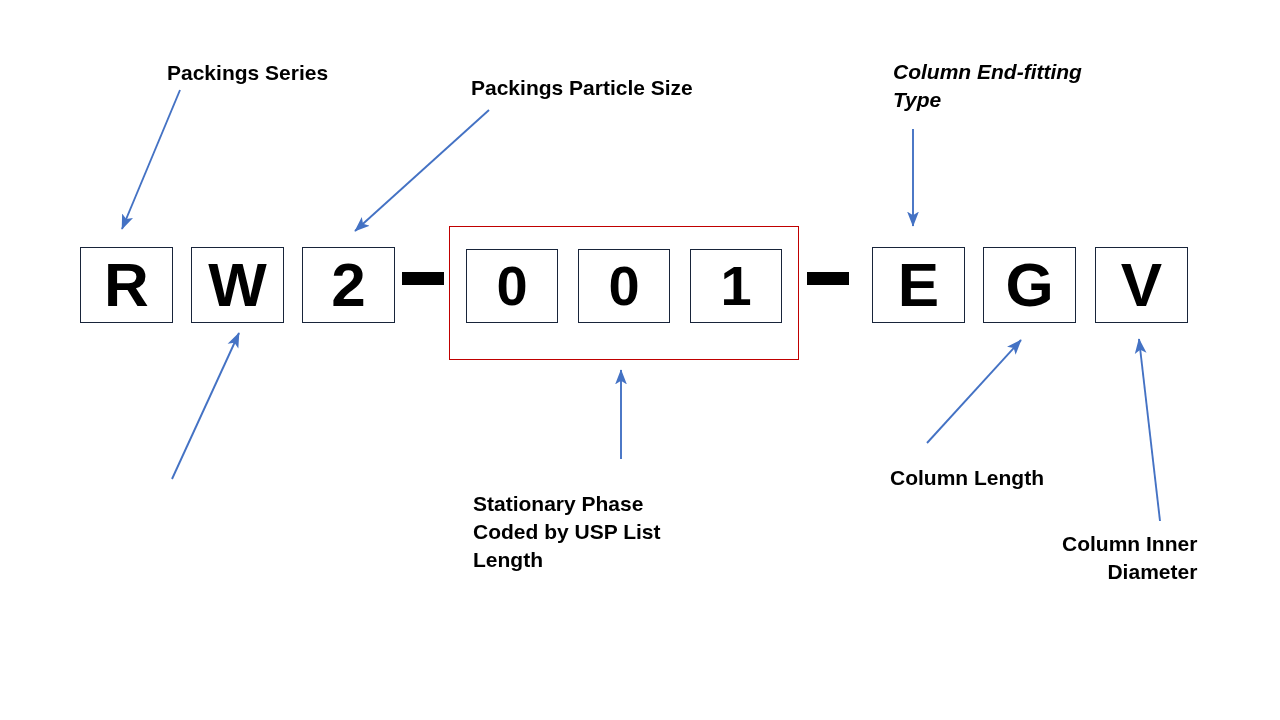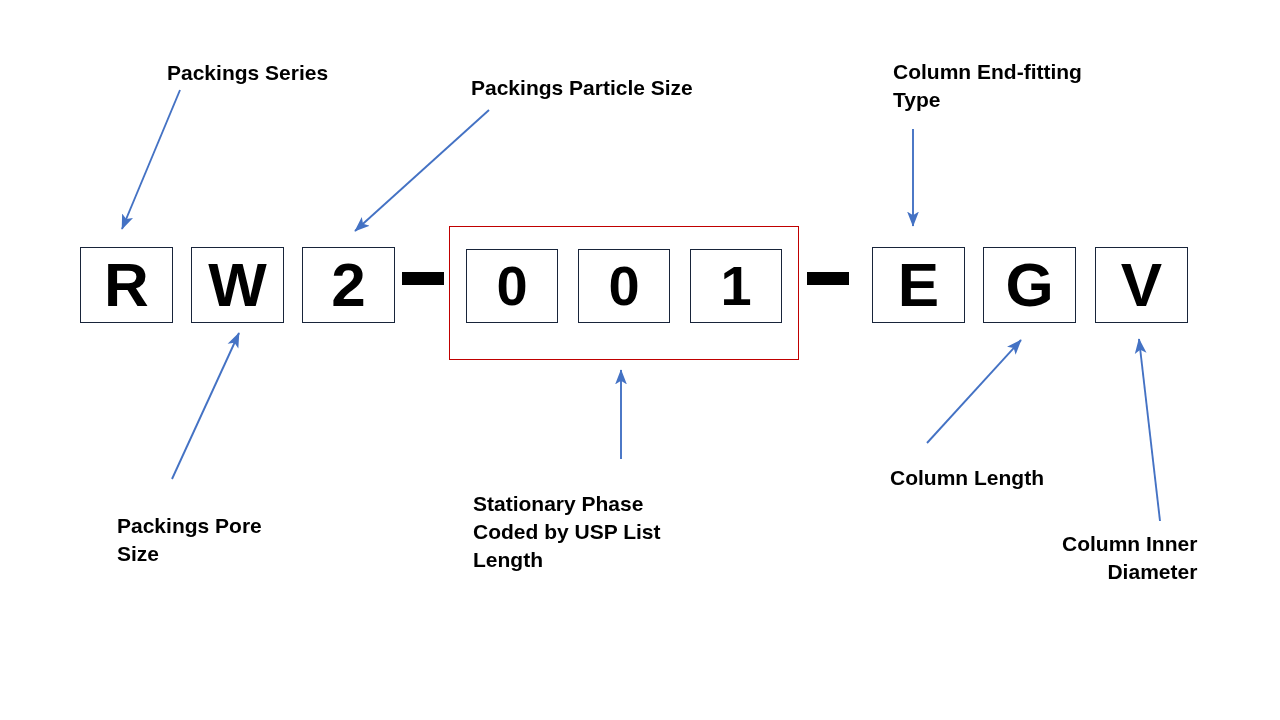--- a/index.html
+++ b/index.html
@@ -119,25 +119,23 @@
   <div class="cell big" style="left:872px; top:247px; width:93px; height:76px;">E</div>
 
   <div class="cell big" style="left:983px; top:247px; width:93px; height:76px;">G</div>
 
   <div class="cell big" style="left:1095px; top:247px; width:93px; height:76px;">V</div>
 
   <div class="label" style="left:471px; top:74px;">Packings Particle Size</div>
 
   <div class="label" style="left:167px; top:59px;">Packings Series</div>
 
-  <div class="label" style="left:893px; top:58px;">Column End-fitting
+  <div class="label" style="left:893px; top:58px;font-style:italic;">Column End-fitting
 Type</div>
 
-  <div class="label" style="left:117px; top:512px;">Packings Pore
-Size</div>
 
   <div class="label" style="left:473px; top:490px;">Stationary Phase
 Coded by USP List
 Length</div>
 
   <div class="label" style="left:890px; top:464px;text-align:right;">Column Length</div>
 
   <div class="label" style="left:1062px; top:530px;text-align:right;">Column Inner
 Diameter</div>
 

